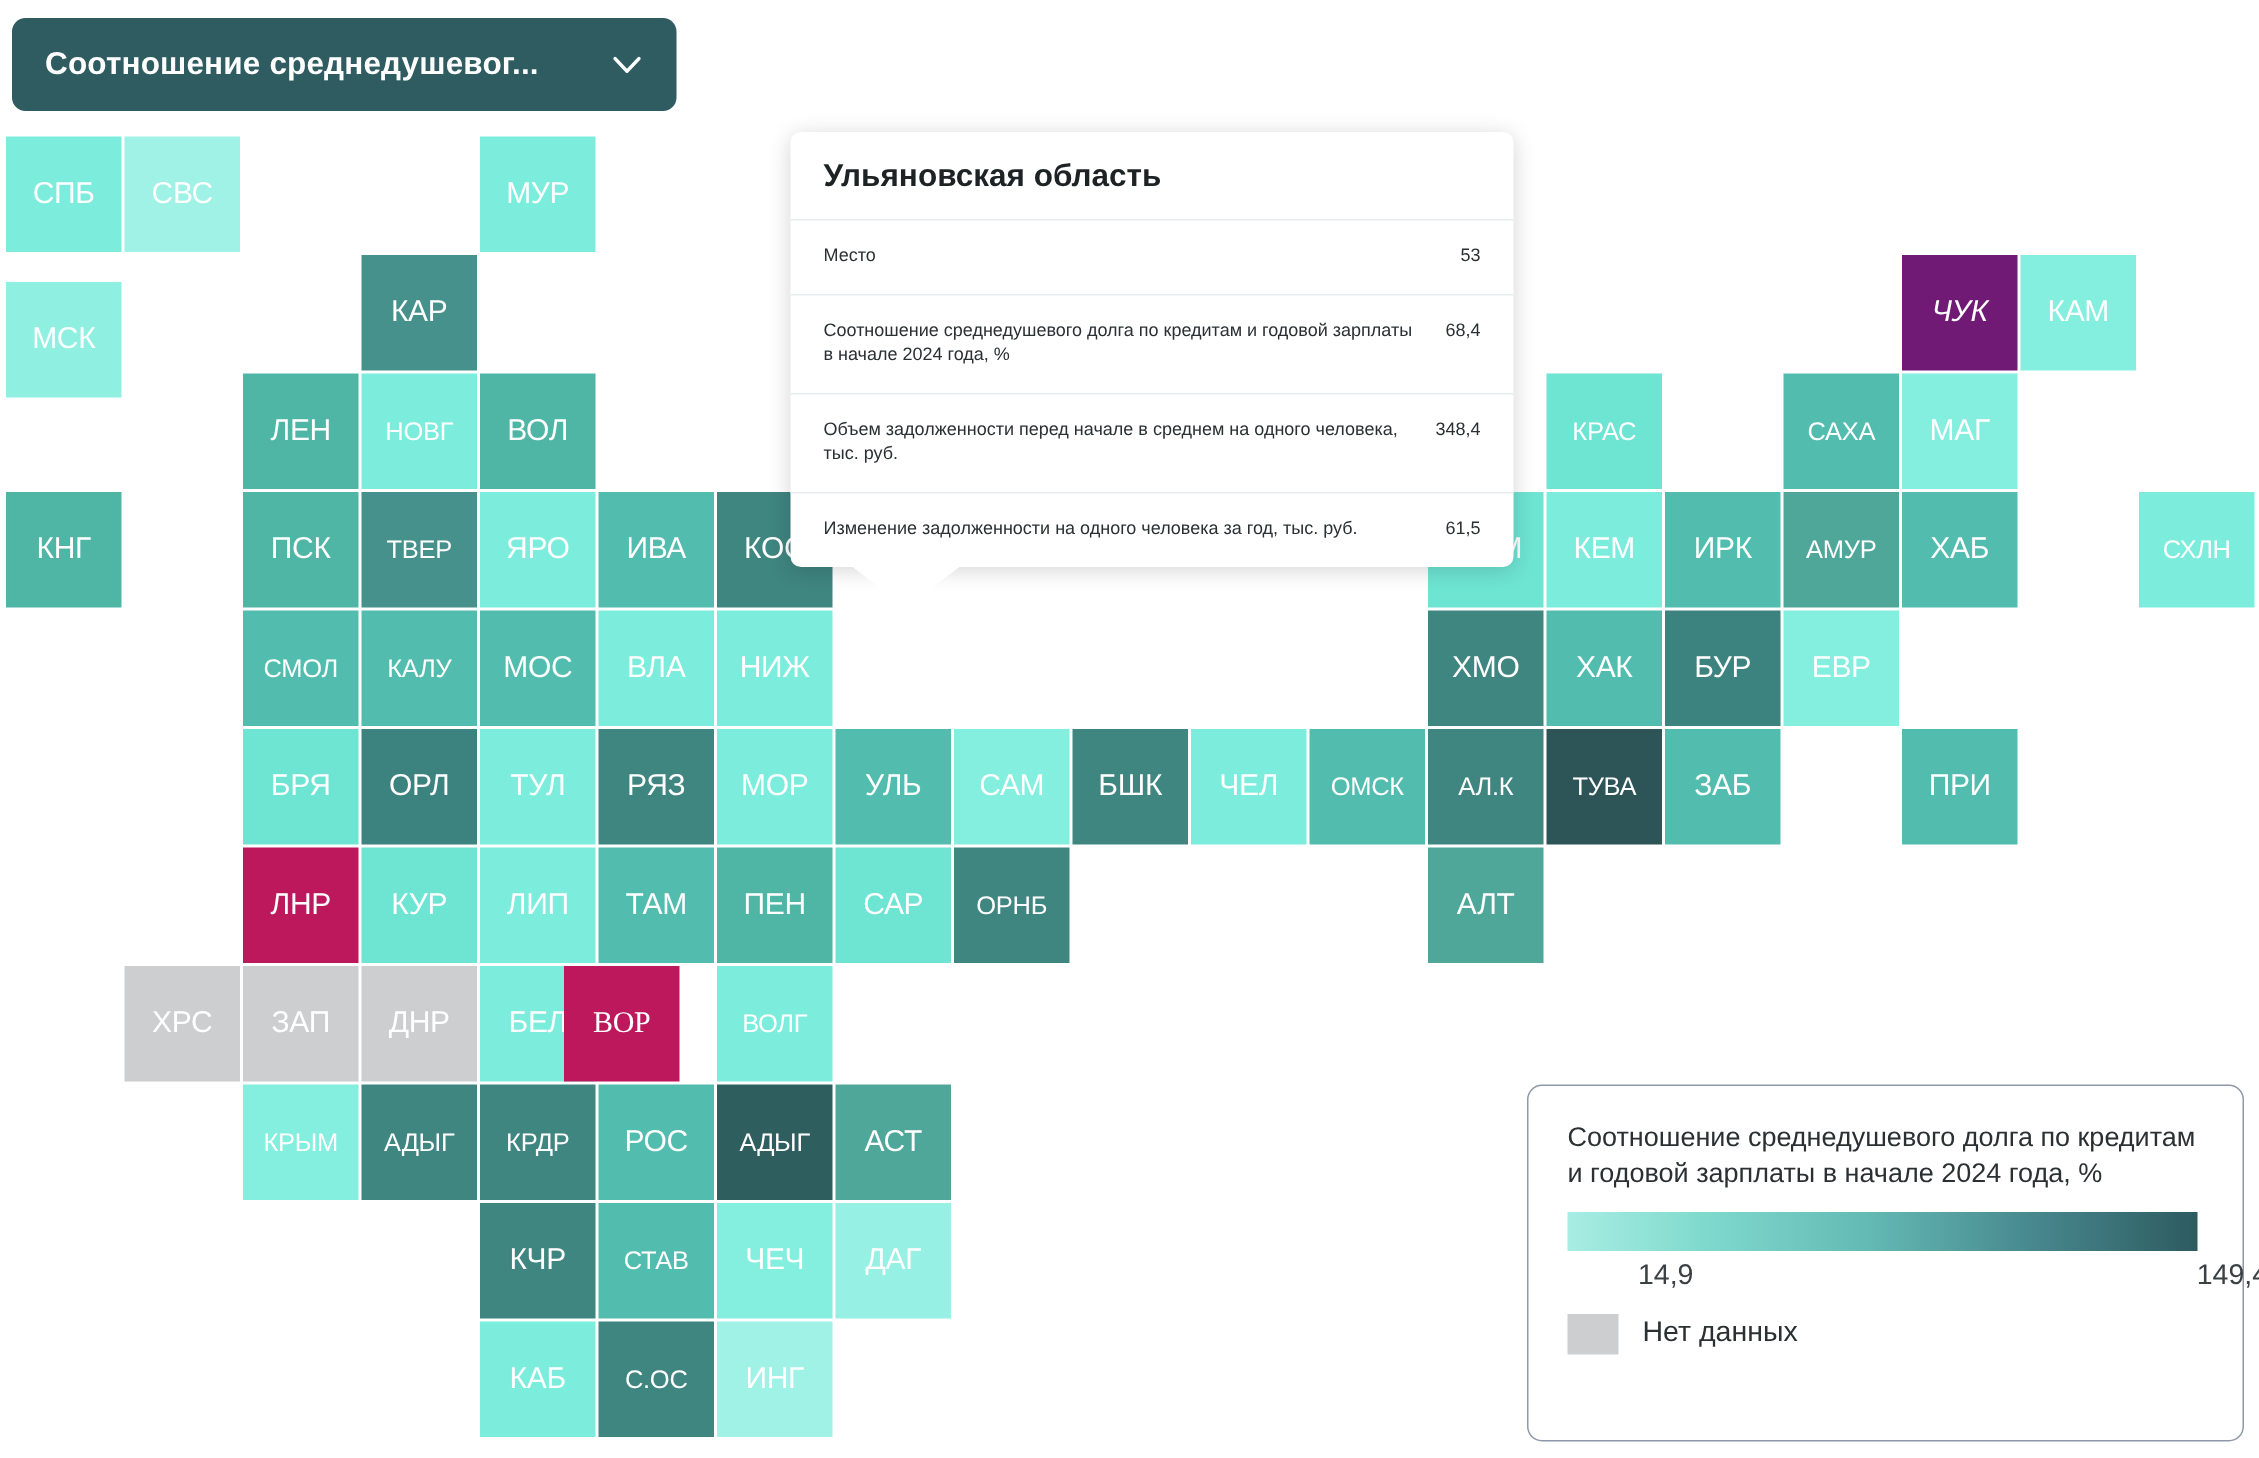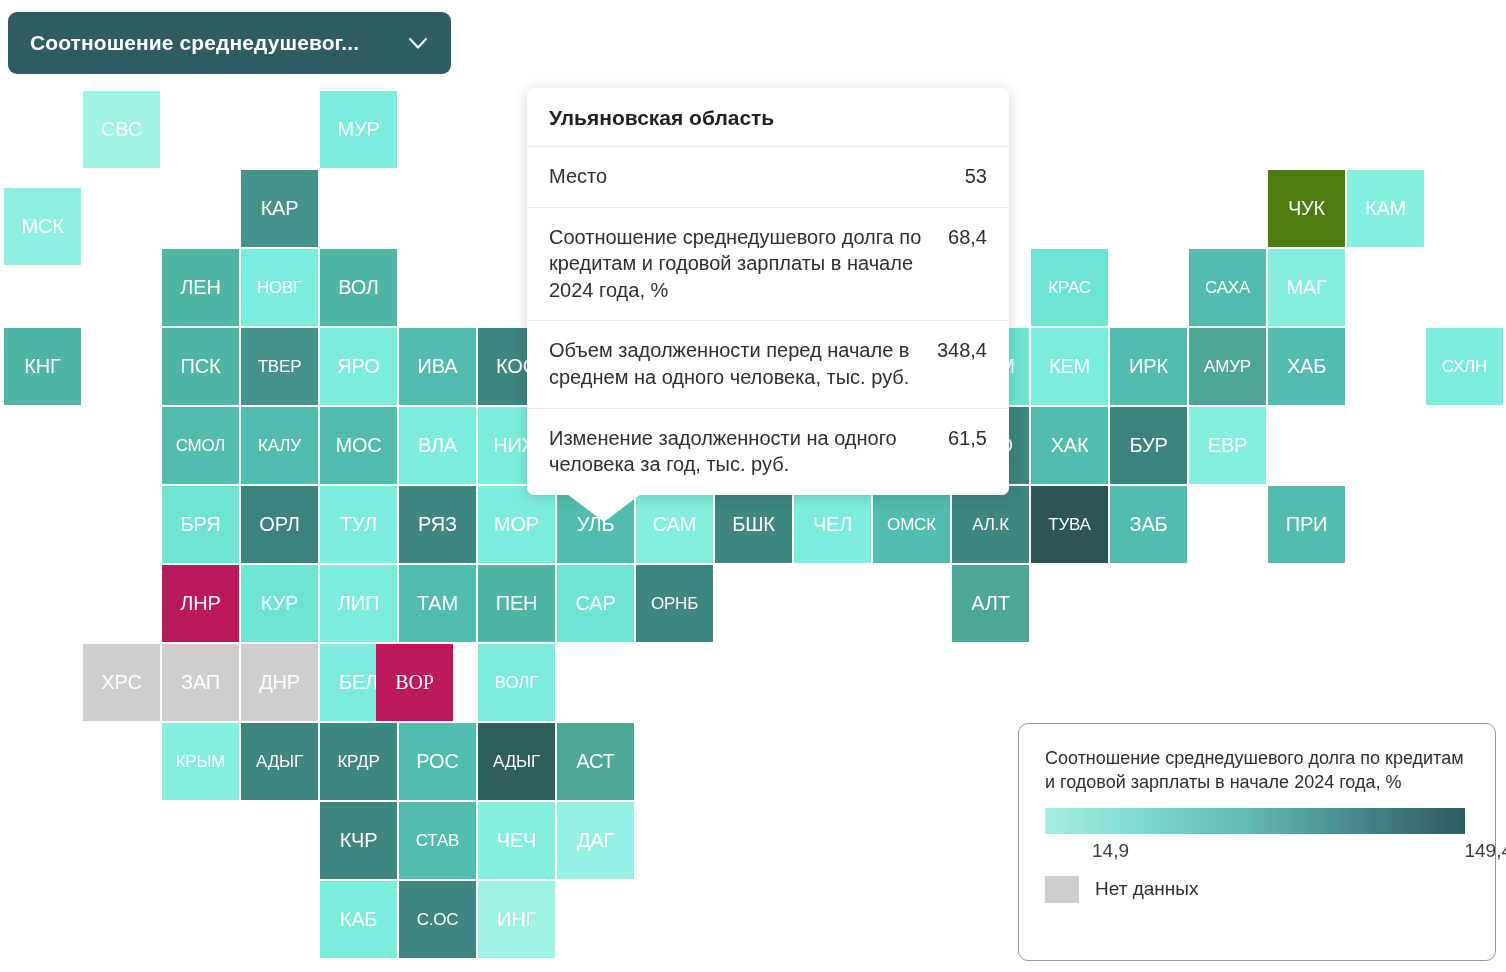--- a/index.html
+++ b/index.html
@@ -56,21 +56,21 @@
   }
   .tt-title {
     padding: 18px 22px 16px 22px;
     font-size: 21px; font-weight: bold; color: #1d2224;
     border-bottom: 1px solid #e9ecee;
   }
   .tt-row {
     display: flex; align-items: flex-start;
     padding: 16px 22px 17px 22px;
     border-bottom: 1px solid #e9ecee;
-    font-size: 20px; color: #2b3033; line-height: 1.33;
+    font-size: 12px; color: #2b3033; line-height: 1.33;
   }
   .tt-row:last-child { border-bottom: none; }
   .tt-row .k { flex: 1 1 auto; padding-right: 14px; }
   .tt-row .v { flex: 0 0 auto; text-align: right; white-space: nowrap; }
   .tt-arrow {
     position: absolute; left: 40px; bottom: -27px;
     width: 74px; height: 28px; overflow: hidden;
   }
   .tt-arrow svg { display: block; }
 
@@ -103,33 +103,36 @@
     width: 34px; height: 27px; background: #ccced0; flex: 0 0 auto;
   }
   .legend-nodata-label { margin-left: 16px; font-size: 19px; color: #2b3033; }
 </style>
 </head>
 <body>
 
 <div id="root">
 
   <div class="grid" id="grid">
+      <div class="tile" style="left: 4px; top: 91px; background: rgb(124, 237, 221);">
+        <span>СПБ</span>
+      </div>
       <div class="tile" style="left: 83px; top: 91px; background: rgb(159, 242, 229);">
         <span>СВС</span>
       </div>
       <div class="tile" style="left: 320px; top: 91px; background: rgb(124, 237, 221);">
         <span>МУР</span>
       </div>
       <div class="tile" style="left: 4px; top: 170px; background: rgb(143, 240, 225); margin-top: 18px;">
         <span>МСК</span>
       </div>
       <div class="tile" style="left: 241px; top: 170px; background: rgb(70, 145, 140);">
         <span>КАР</span>
       </div>
-      <div class="tile" style="left: 1268px; top: 170px; background: #4d7c0f;">
+      <div class="tile" style="left: 1268px; top: 170px; background: #701a75; font-style: italic;">
         <span>ЧУК</span>
       </div>
       <div class="tile" style="left: 1347px; top: 170px; background: rgb(132, 238, 223);">
         <span>КАМ</span>
       </div>
       <div class="tile" style="left: 162px; top: 249px; background: rgb(79, 181, 165);">
         <span>ЛЕН</span>
       </div>
       <div class="tile sm" style="left: 241px; top: 249px; background: rgb(124, 237, 221);">
         <span>НОВГ</span>

